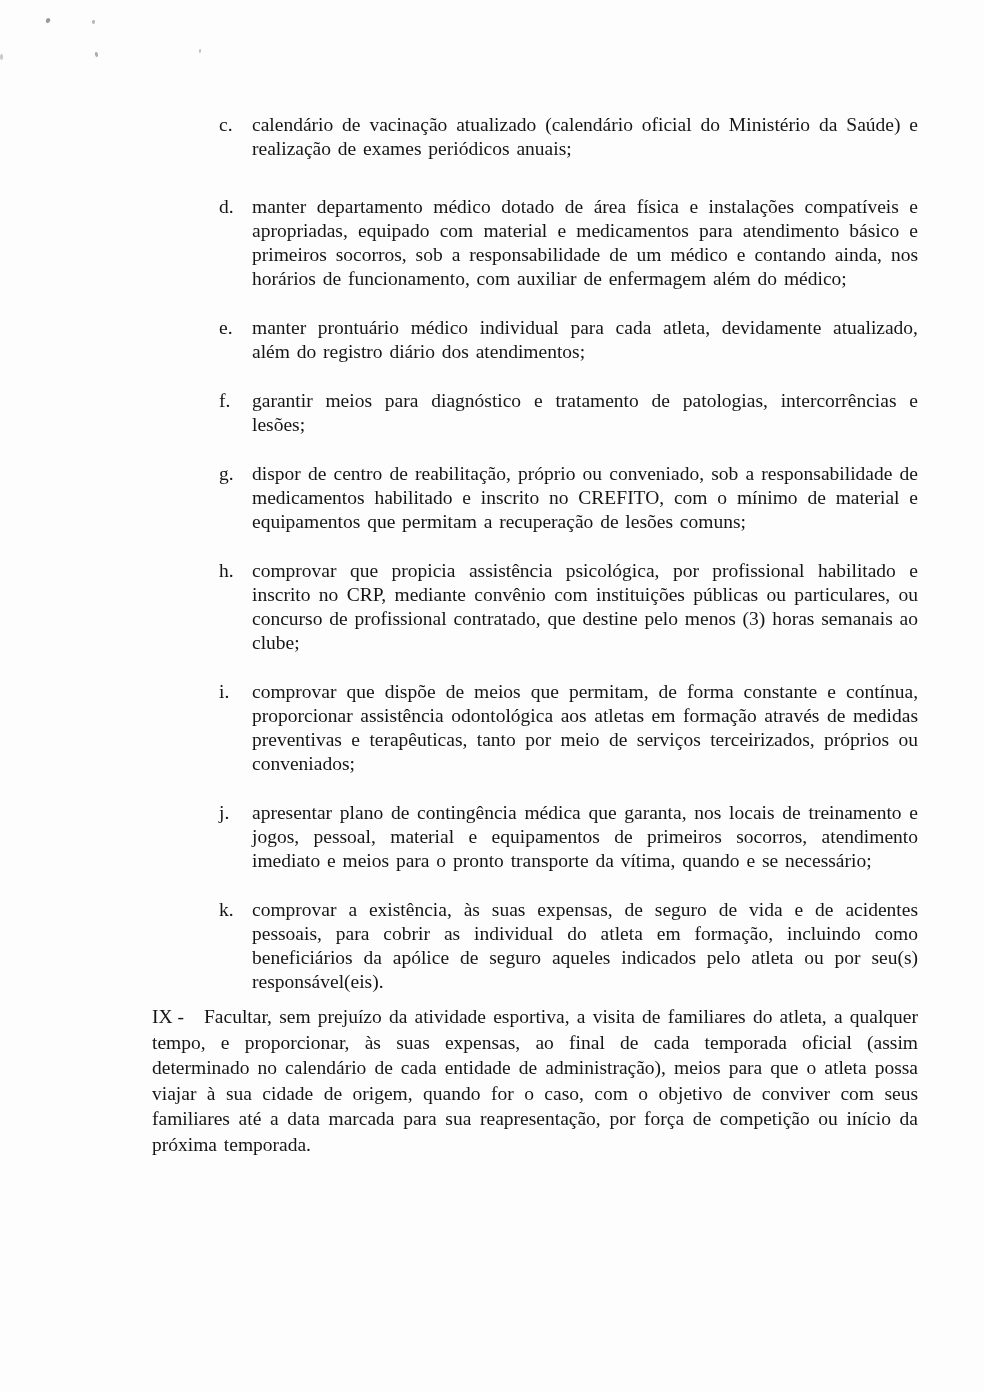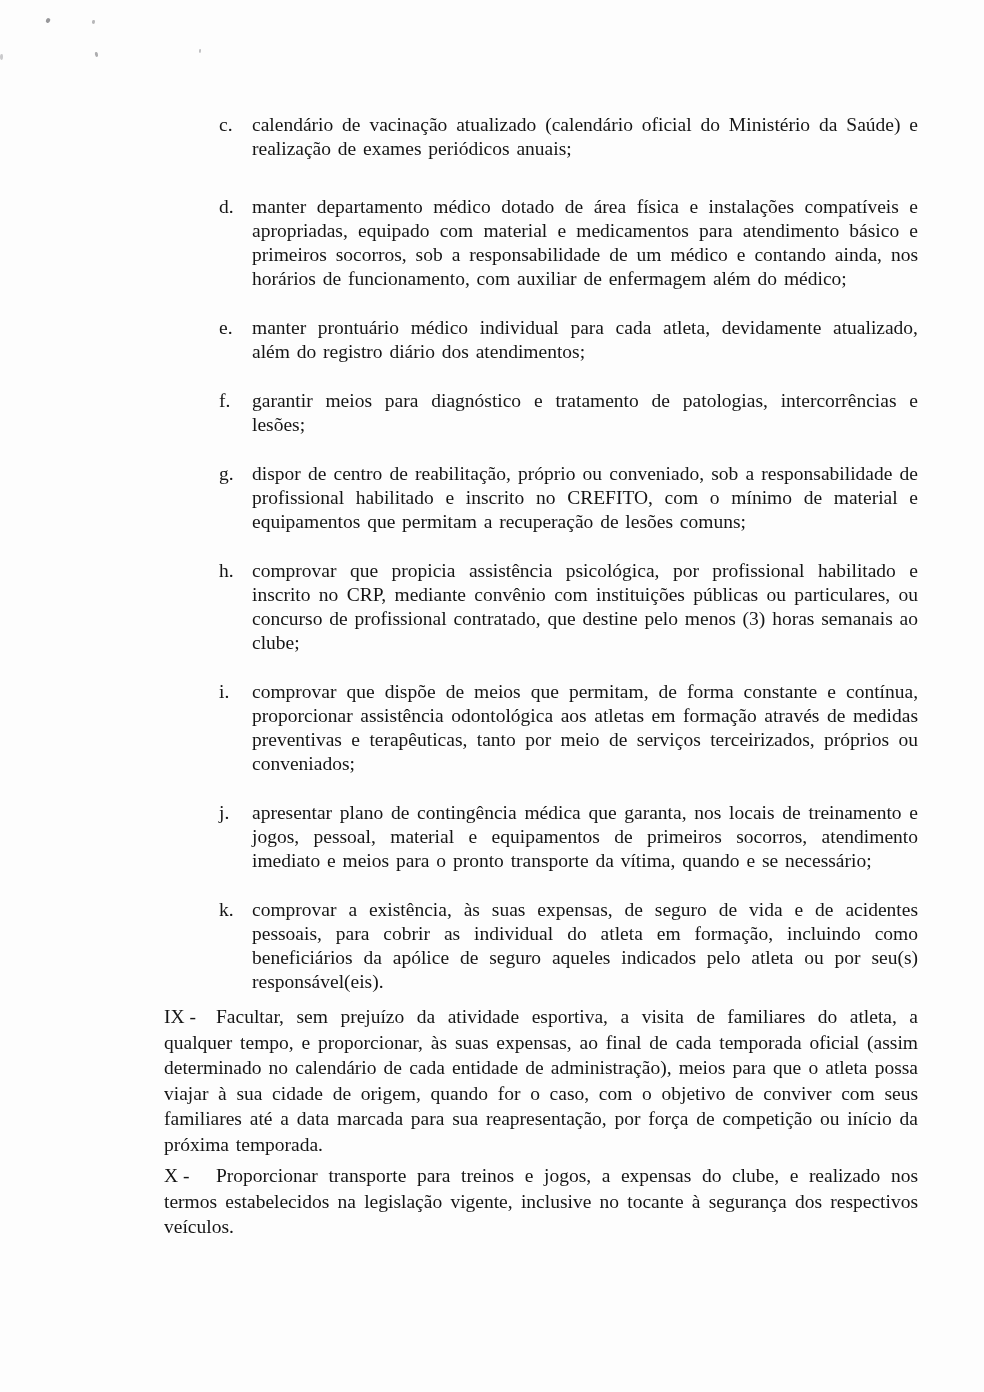--- a/index.html
+++ b/index.html
@@ -39,21 +39,21 @@
     top: 0;
     text-align: left;
     word-spacing: normal;
   }
   
   .roman {
     font-size: 19.5px;
     line-height: 25.5px;
     text-align: justify;
     word-spacing: 0.10em;
-    margin: 0 0 6px 12px;
+    margin: 0 0 6px 0;
   }
   .roman .rlabel {
     display: inline-block;
     width: 52px;
     word-spacing: normal;
   }
   
   .speck {
     position: absolute;
     background: rgba(70, 70, 75, 0.55);
@@ -93,21 +93,21 @@
       <span>manter prontuário médico individual para cada atleta, devidamente atualizado, além do registro diário dos atendimentos;</span>
     </div>
 
     <div class="item">
       <span class="marker">f.</span>
       <span>garantir meios para diagnóstico e tratamento de patologias, intercorrências e lesões;</span>
     </div>
 
     <div class="item">
       <span class="marker">g.</span>
-      <span>dispor de centro de reabilitação, próprio ou conveniado, sob a responsabilidade de profissional habilitado e inscrito no CREFITO, com o mínimo de material e equipamentos que permitam a recuperação de lesões comuns;</span>
+      <span>dispor de centro de reabilitação, próprio ou conveniado, sob a responsabilidade de medicamentos habilitado e inscrito no CREFITO, com o mínimo de material e equipamentos que permitam a recuperação de lesões comuns;</span>
     </div>
 
     <div class="item">
       <span class="marker">h.</span>
       <span>comprovar que propicia assistência psicológica, por profissional habilitado e inscrito no CRP, mediante convênio com instituições públicas ou particulares, ou concurso de profissional contratado, que destine pelo menos (3) horas semanais ao clube;</span>
     </div>
 
     <div class="item">
       <span class="marker">i.</span>
       <span>comprovar que dispõe de meios que permitam, de forma constante e contínua, proporcionar assistência odontológica aos atletas em formação através de medidas preventivas e terapêuticas, tanto por meio de serviços terceirizados, próprios ou conveniados;</span>
@@ -120,18 +120,15 @@
 
     <div class="item gap-sm">
       <span class="marker">k.</span>
       <span>comprovar a existência, às suas expensas, de seguro de vida e de acidentes pessoais, para cobrir as individual do atleta em formação, incluindo como beneficiários da apólice de seguro aqueles indicados pelo atleta ou por seu(s) responsável(eis).</span>
     </div>
 
     <p class="roman">
       <span class="rlabel">IX -</span><span>Facultar, sem prejuízo da atividade esportiva, a visita de familiares do atleta, a qualquer tempo, e proporcionar, às suas expensas, ao final de cada temporada oficial (assim determinado no calendário de cada entidade de administração), meios para que o atleta possa viajar à sua cidade de origem, quando for o caso, com o objetivo de conviver com seus familiares até a data marcada para sua reapresentação, por força de competição ou início da próxima temporada.</span>
     </p>
 
-    <p class="roman">
-      <span class="rlabel">X -</span><span>Proporcionar transporte para treinos e jogos, a expensas do clube, e realizado nos termos estabelecidos na legislação vigente, inclusive no tocante à segurança dos respectivos veículos.</span>
-    </p>
 
   </div>
 </div>
 
 </body></html>

